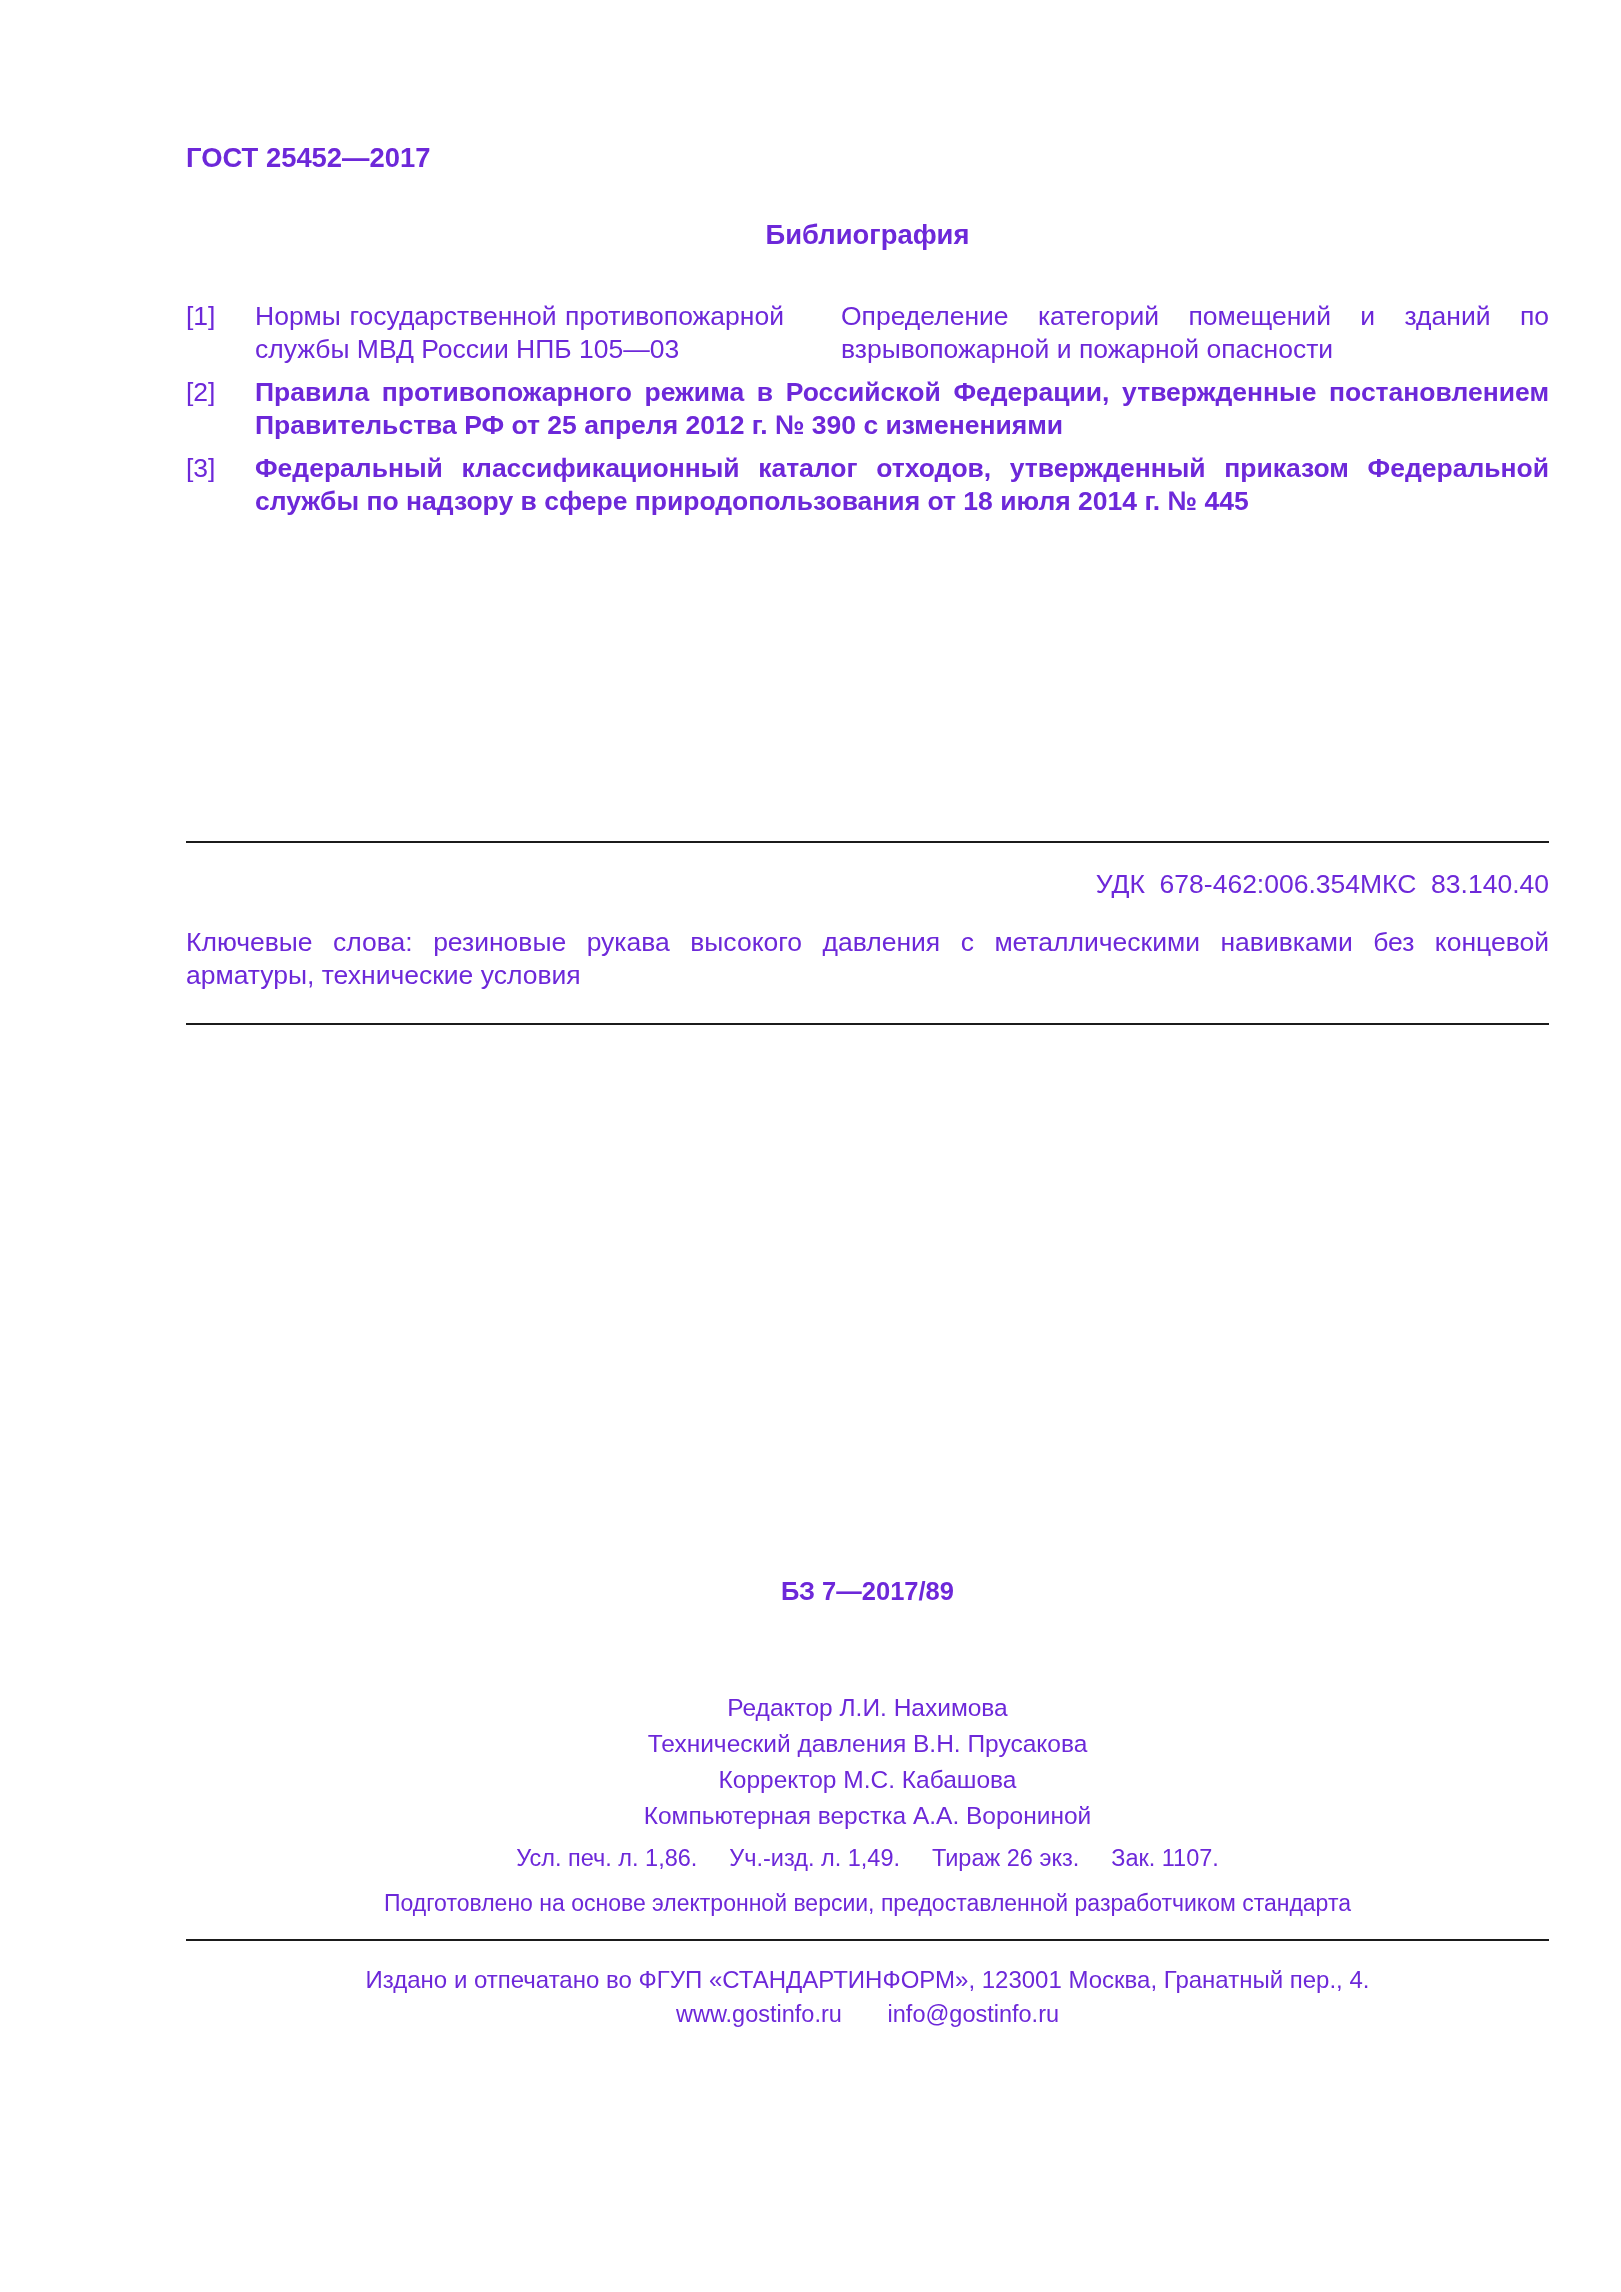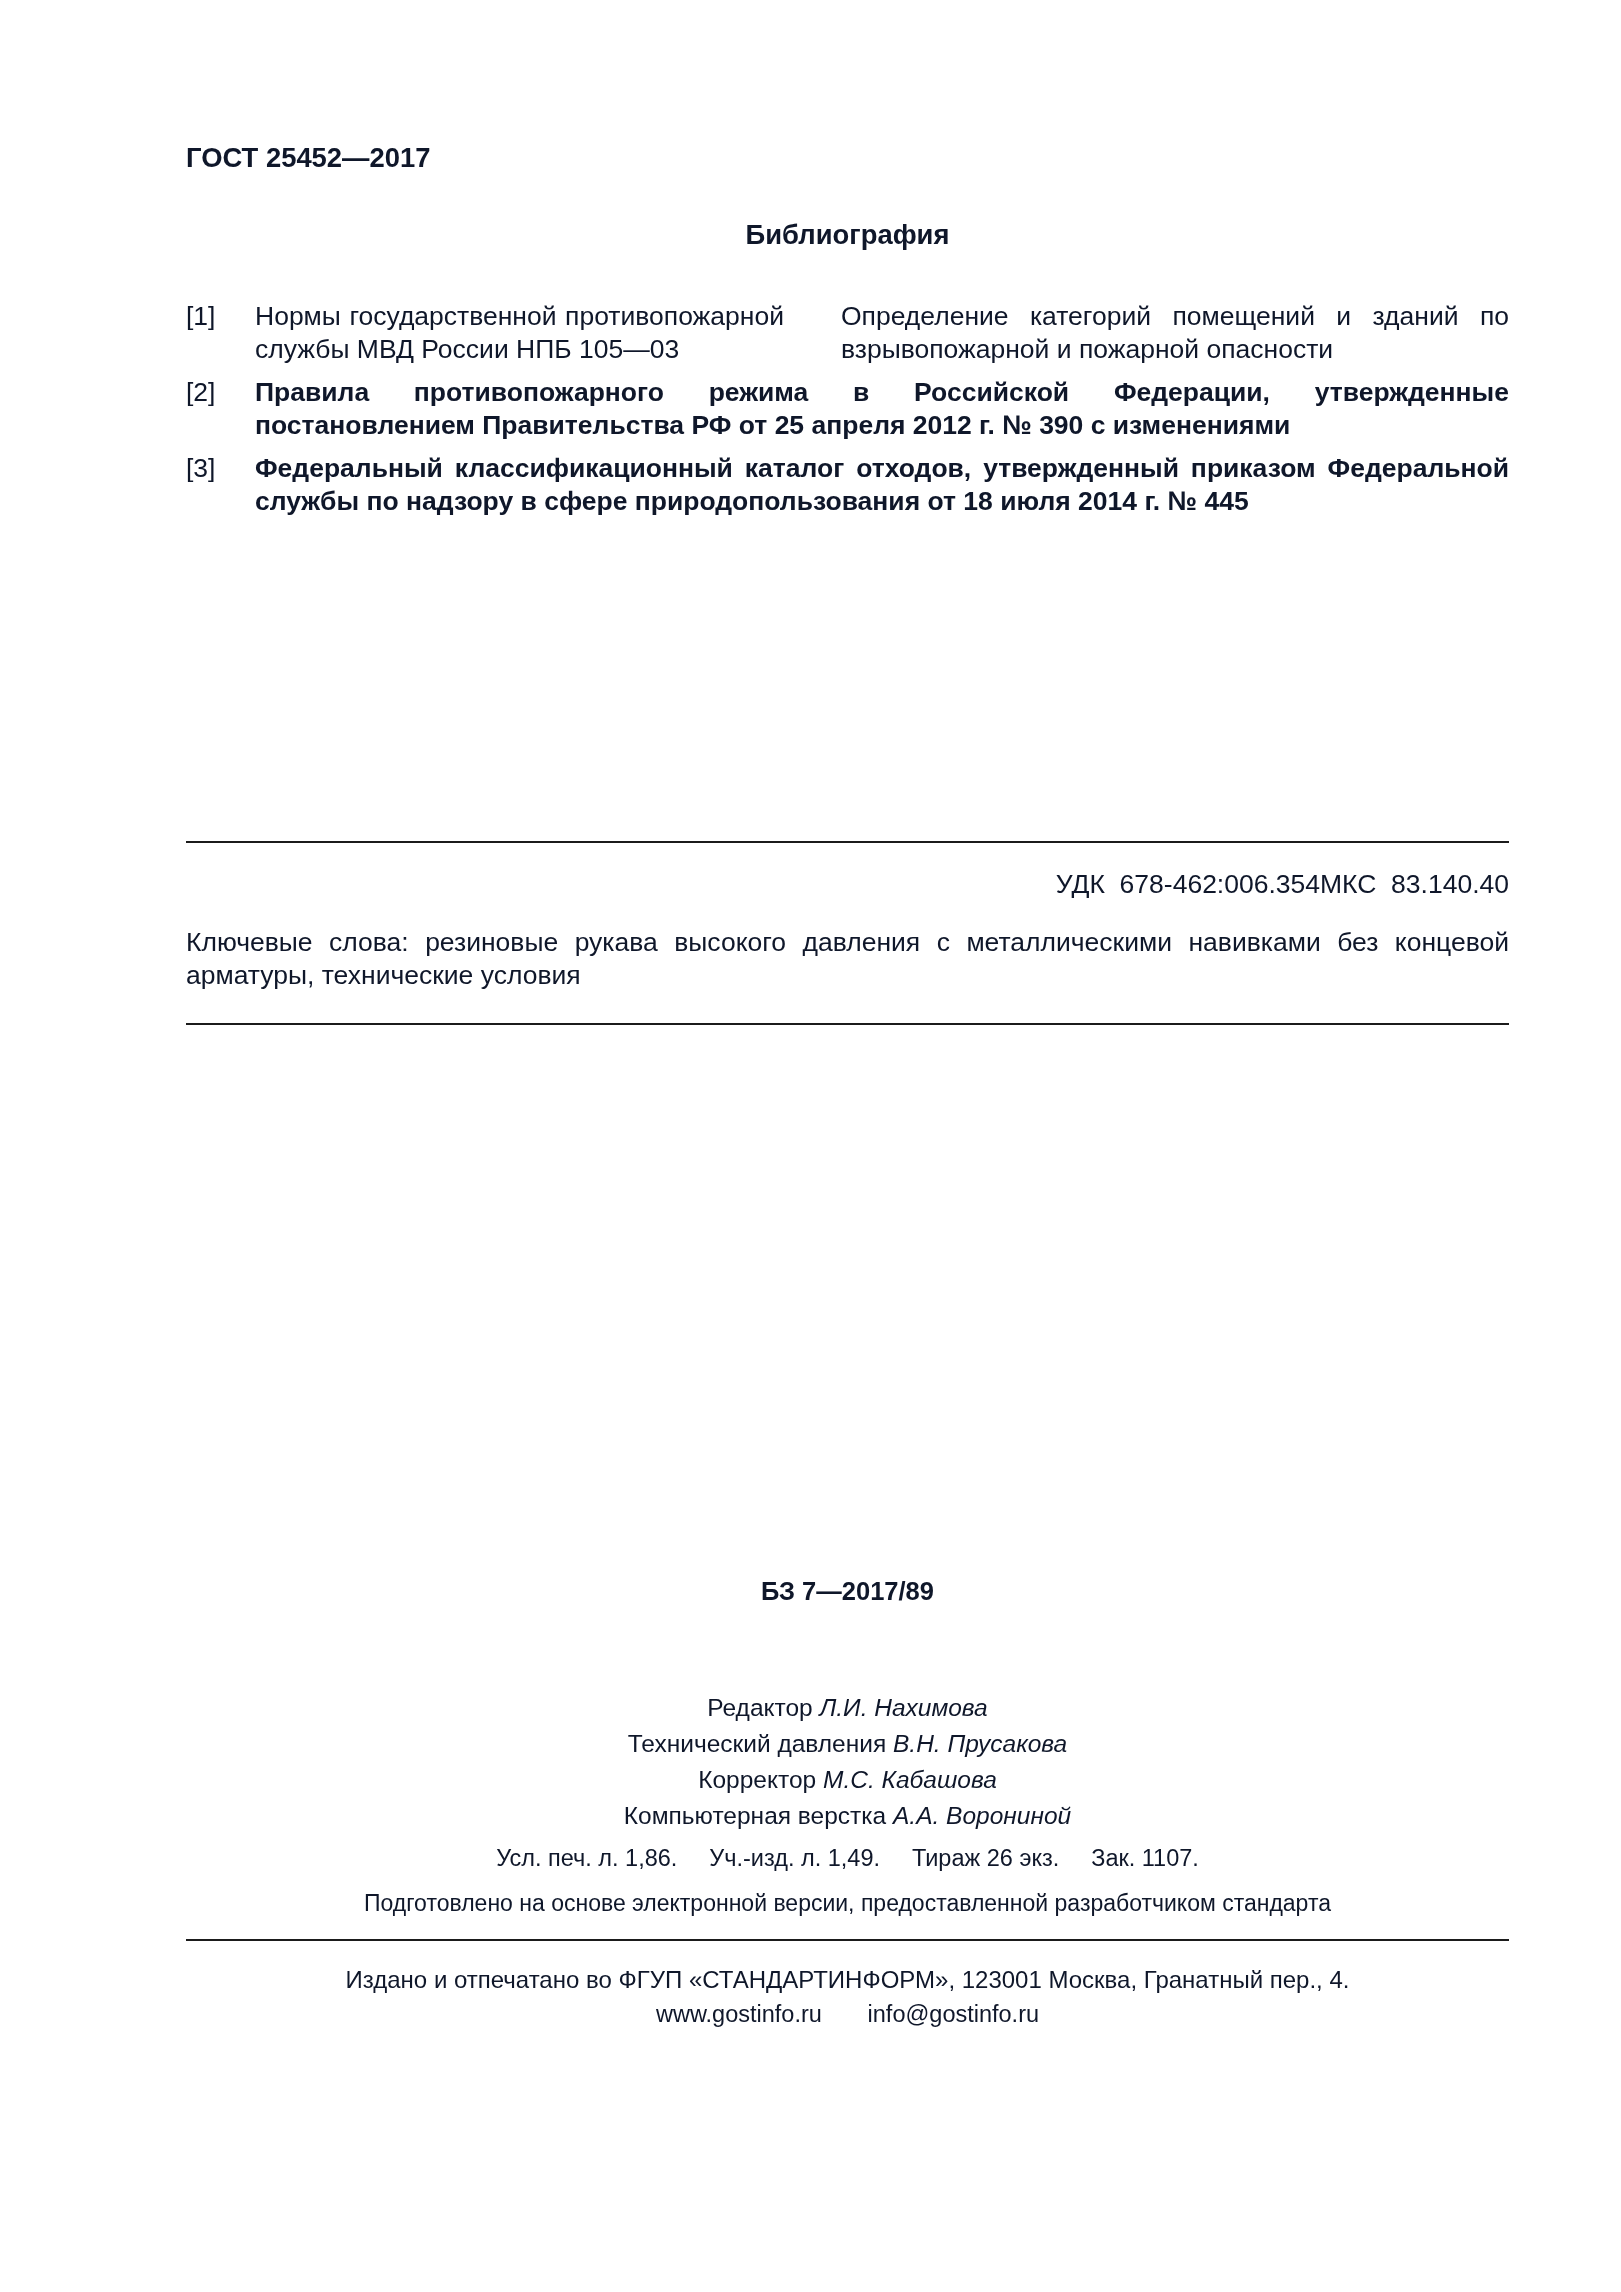--- a/index.html
+++ b/index.html
@@ -8,25 +8,25 @@
     padding: 0;
     background: #ffffff;
   }
   .page {
     position: relative;
     width: 1621px;
     height: 2293px;
     margin: 0 auto;
     box-sizing: border-box;
     background: #ffffff;
-    color: #0f172a;
+    color: #6d28d9;
     font-family: "Liberation Sans", sans-serif;
     font-size: 26.5px;
     line-height: 33px;
-    padding: 142px 112px 0 186px;
+    padding: 142px 72px 0 186px;
     overflow: hidden;
   }
   .doc-number {
     font-size: 27.4px;
     font-weight: bold;
     line-height: 31px;
   }
   .section-title {
     margin: 45px 0 0 0;
     text-align: center;
@@ -83,21 +83,21 @@
     font-weight: bold;
     font-size: 25.5px;
     line-height: 31px;
   }
   .credits {
     margin-top: 83px;
     text-align: center;
     font-size: 24.5px;
     line-height: 36px;
   }
-  .credit-name { font-style: italic; }
+  .credit-name { }
   .imprint {
     text-align: center;
     font-size: 23.5px;
     line-height: 29px;
   }
   .imprint-1 { margin-top: 33px; }
   .imprint-2 { margin-top: 9.8px; }
   .imprint-seg { margin: 0 12.7px; }
   .imprint-seg sup {
     font-size: 0.65em;

